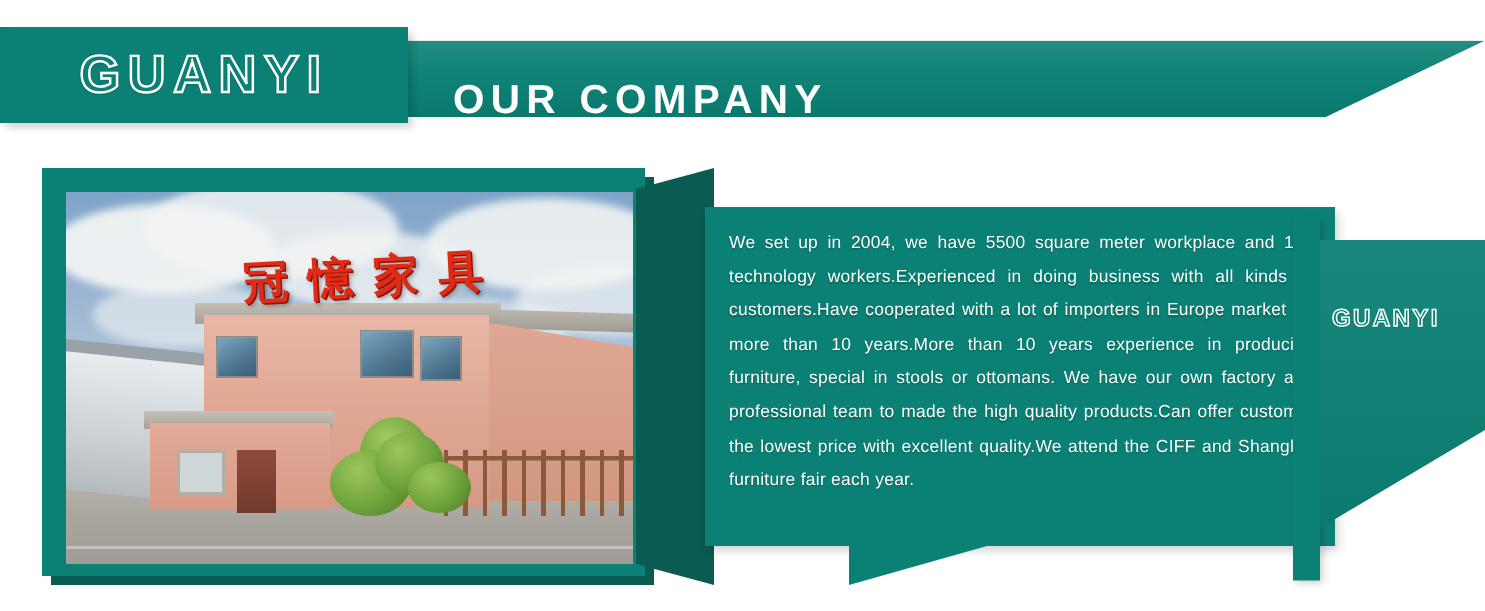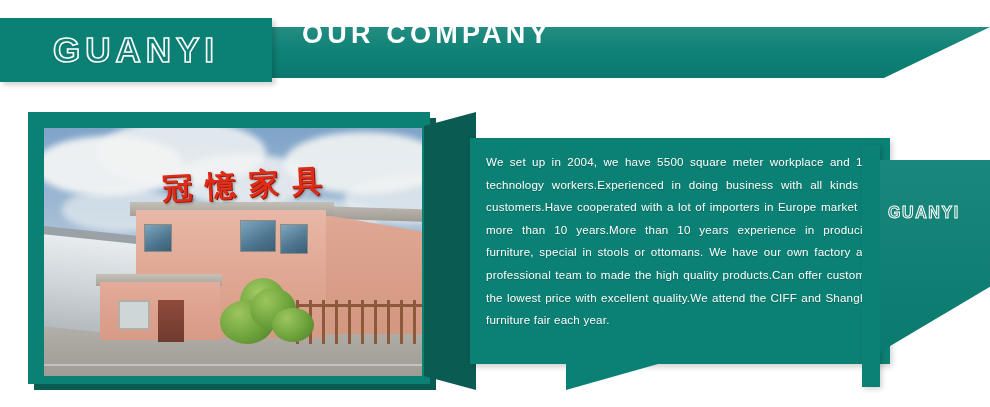--- a/index.html
+++ b/index.html
@@ -16,21 +16,21 @@
     position:absolute;left:258px;top:27px;width:732px;height:51px;
     background:#0b8074;
     -webkit-clip-path:polygon(0 0, 100% 0, 85.5% 100%, 0 100%);
     clip-path:polygon(0 0, 100% 0, 85.5% 100%, 0 100%);
   }
   .title-bar .shade{
     position:absolute;inset:0;
     background:linear-gradient(180deg,rgba(255,255,255,.10) 0%,rgba(255,255,255,.02) 45%,rgba(0,0,0,.06) 100%);
   }
   .title-text{
-    position:absolute;left:302px;top:9px;height:51px;line-height:51px;
+    position:absolute;left:302px;top:41px;height:51px;line-height:51px;
     color:#ffffff;font-size:27px;font-weight:bold;letter-spacing:4.2px;
     white-space:nowrap;
   }
   .logo-block{
     position:absolute;left:0px;top:18px;width:272px;height:64px;
     background:#0b8074;
     box-shadow:3px 3px 5px rgba(0,0,0,.18);
   }
   .logo-word{
     position:absolute;left:0;top:0;width:272px;height:64px;

